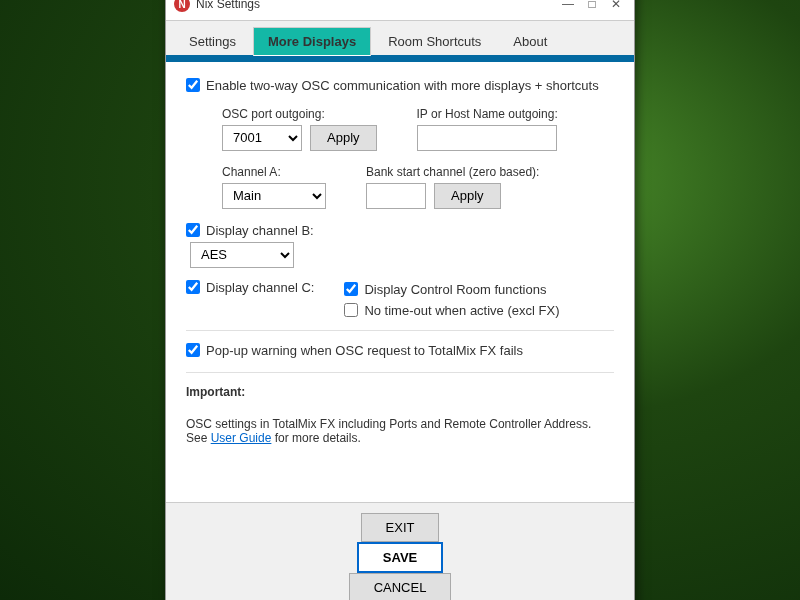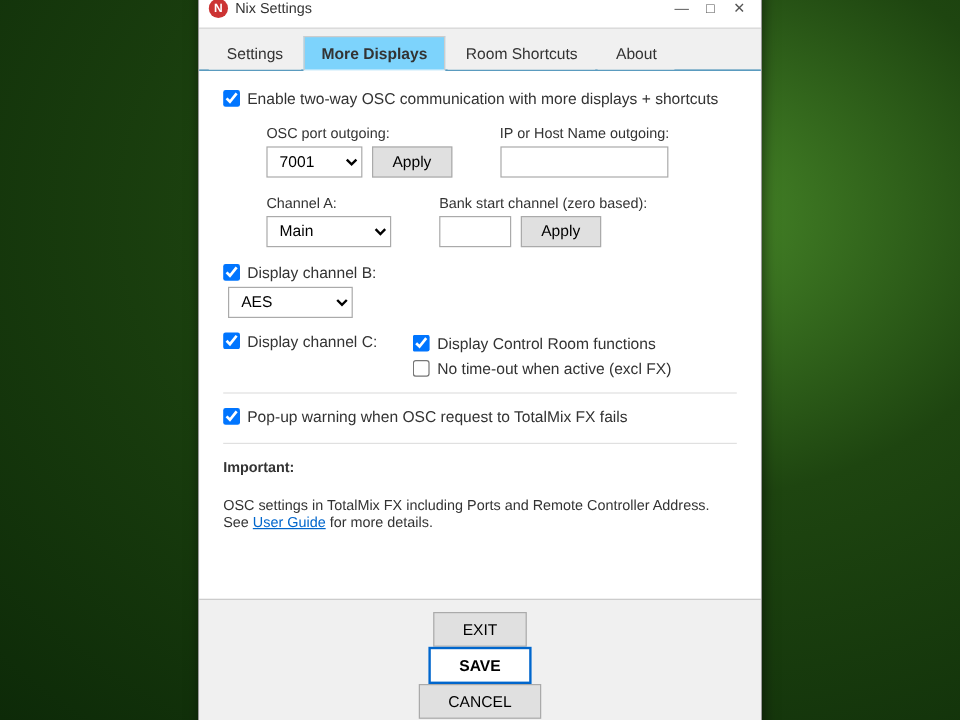--- a/index.html
+++ b/index.html
@@ -68,36 +68,36 @@
       display: flex;
       align-items: center;
       justify-content: center;
       font-size: 12px;
       color: #555;
     }
 
     .tabs {
       display: flex;
       background: #f0f0f0;
-      border-bottom: 1px solid #0369a1;
+      border-bottom: 7px solid #0369a1;
       padding-top: 6px;
       padding-left: 8px;
     }
     .tab {
       padding: 6px 14px;
       cursor: pointer;
       border: 1px solid transparent;
       border-bottom: none;
       font-size: 13px;
       color: #333;
       background: #f0f0f0;
       margin-right: 2px;
     }
     .tab.active {
-      background: #7dd3fc;
+      background: #14b8a6;
       border-color: #ccc;
       border-bottom: 1px solid #ffffff;
       margin-bottom: -1px;
       font-weight: 600;
     }
 
     .content {
       background: #ffffff;
       padding: 16px 20px;
       min-height: 440px;

